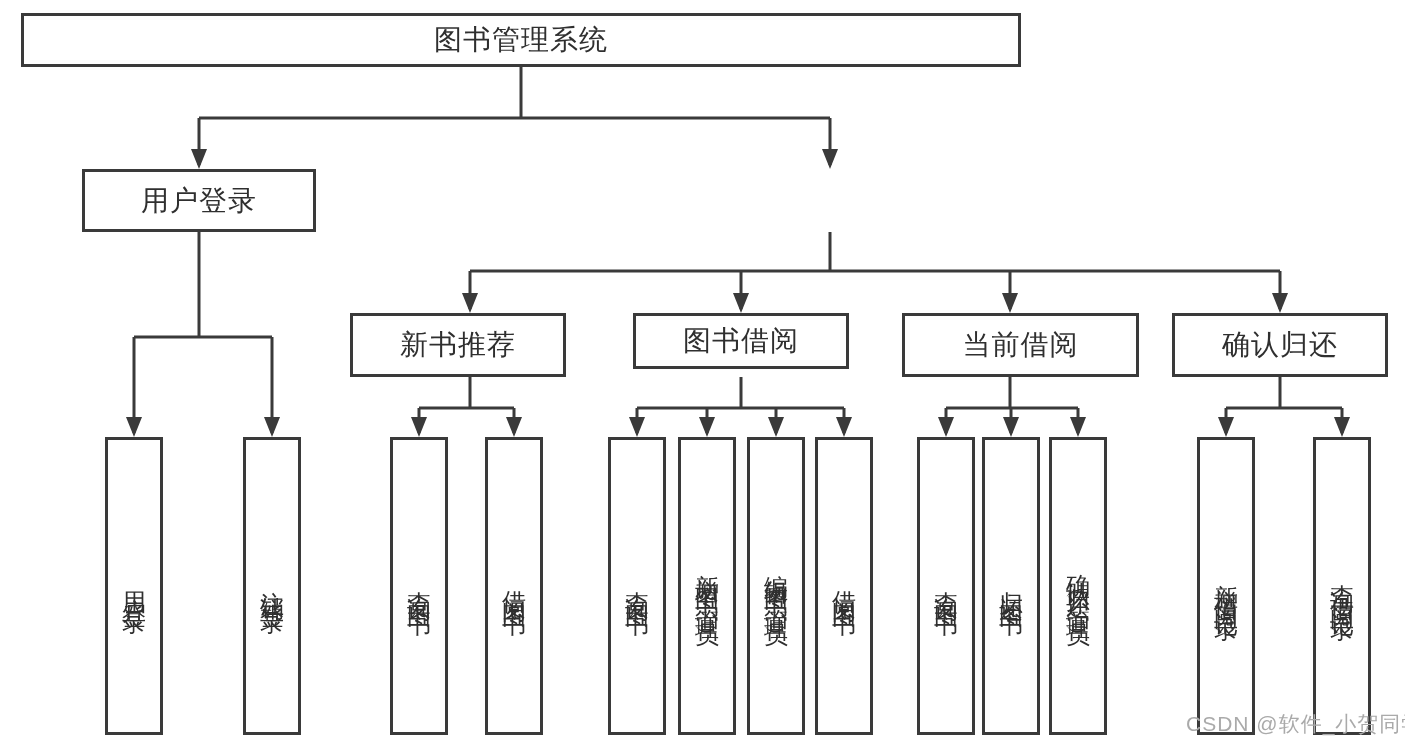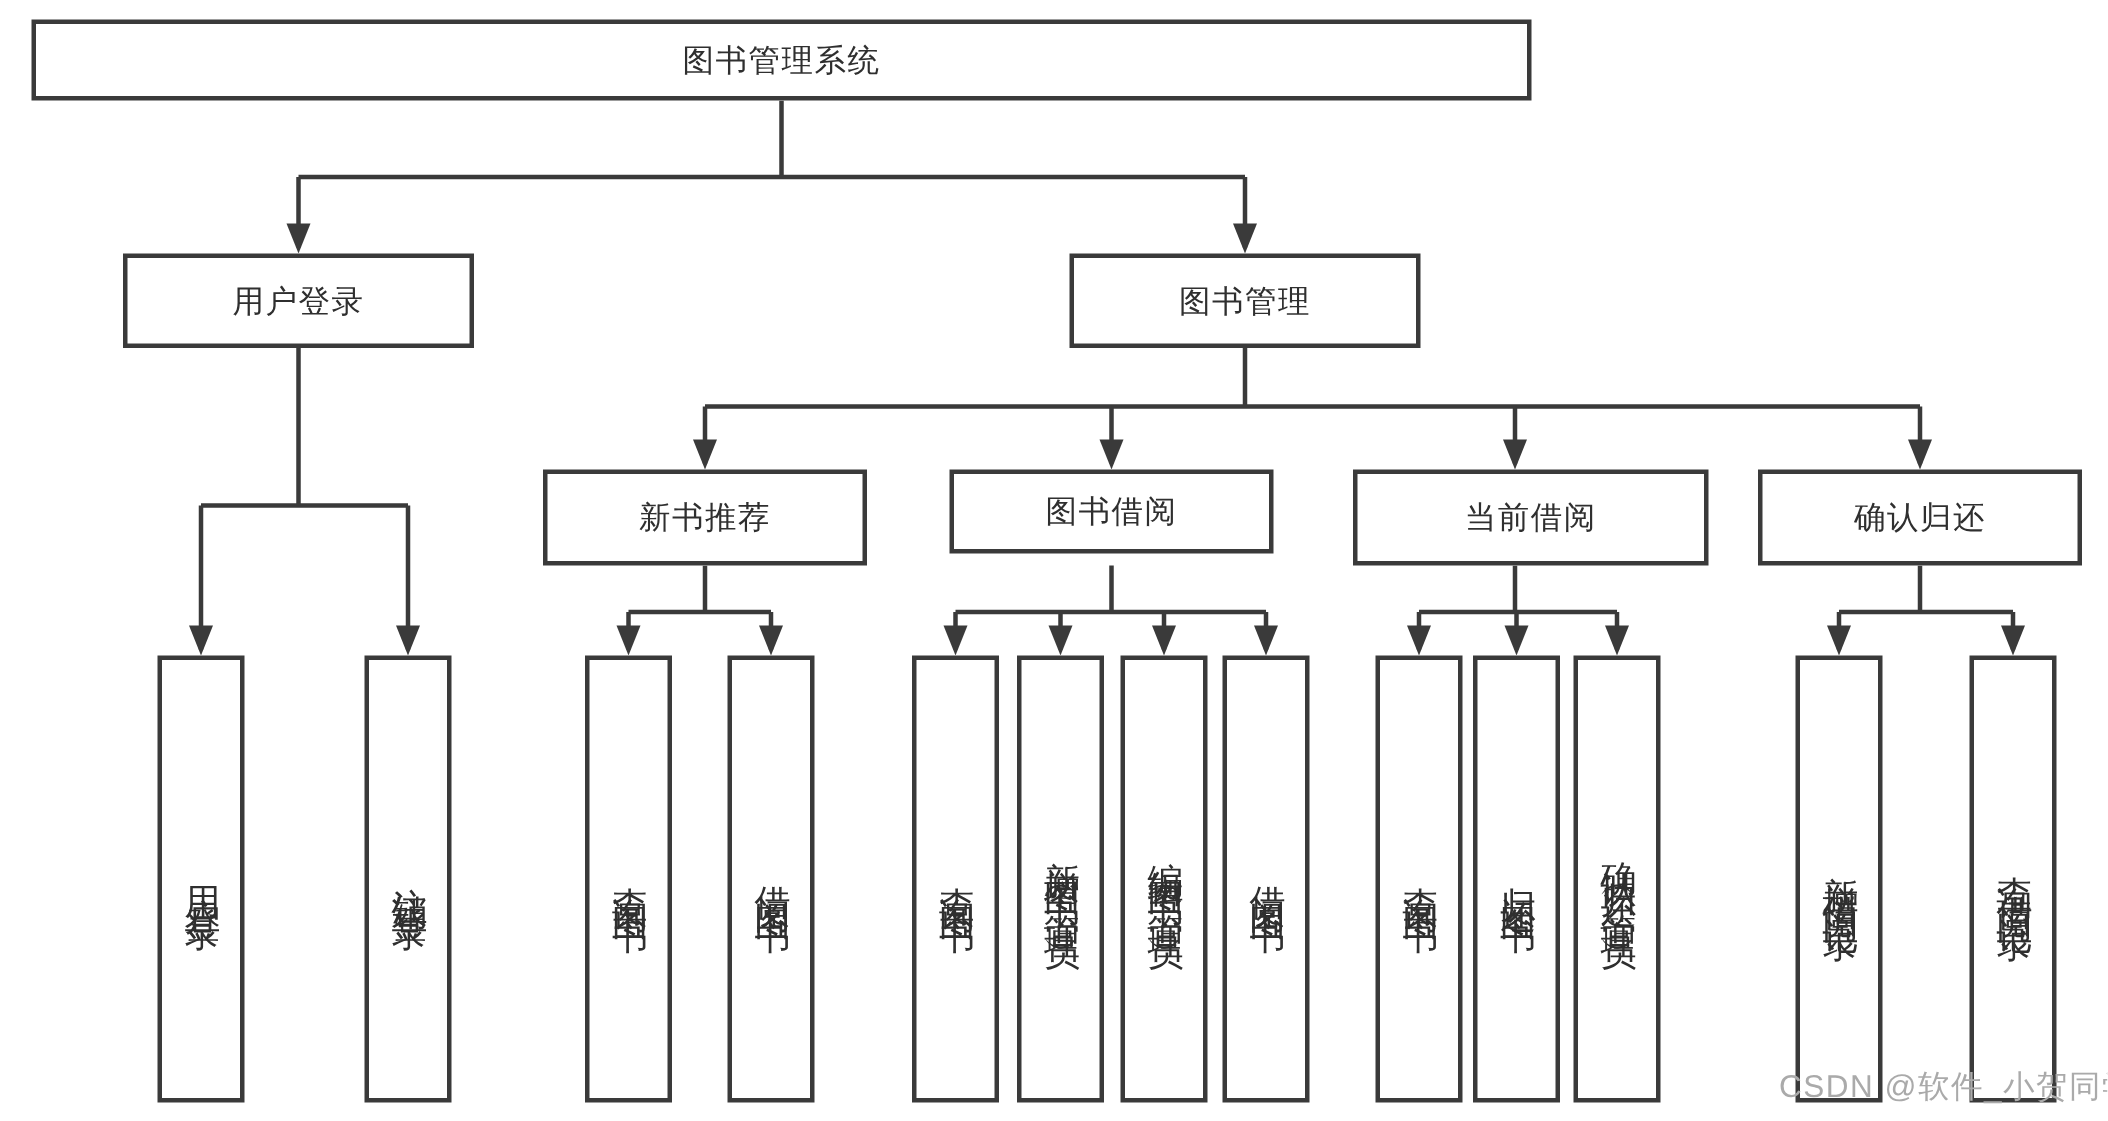--- a/index.html
+++ b/index.html
@@ -14,21 +14,21 @@
   .box {
     position:absolute;
     background:#ffffff;
     border:3px solid #3a3a3a;
     box-sizing:border-box;
     display:flex; align-items:center; justify-content:center;
     color:#2f2f2f;
     text-align:center;
     z-index:2;
   }
-  .h  { font-size:21px; letter-spacing:1px; }
+  .h  { font-size:28px; letter-spacing:1px; }
   .root { border-width:3px; }
   .v {
     writing-mode:vertical-rl;
     text-orientation:mixed;
     font-size:24px;
     letter-spacing:7px;
     line-height:1;
     padding:4px 0;
   }
   .watermark {
@@ -74,23 +74,22 @@
       <polygon points="1003,417 1019,417 1011,437"></polygon>
       <polygon points="1070,417 1086,417 1078,437"></polygon>
       <polygon points="1218,417 1234,417 1226,437"></polygon>
       <polygon points="1334,417 1350,417 1342,437"></polygon>
     </g>
   </svg>
 
   <div class="box h root" style="left:21px;top:13px;width:1000px;height:54px">图书管理系统</div>
 
   <div class="box h" style="left:82px;top:169px;width:234px;height:63px">用户登录</div>
-  <div class="box h" style="left:713px;top:169px;width:234px;height:63px">图书管理</div>
 
-  <div class="box h" style="left:362px;top:313px;width:216px;height:64px">新书推荐</div>
+  <div class="box h" style="left:350px;top:313px;width:216px;height:64px">新书推荐</div>
   <div class="box h" style="left:633px;top:313px;width:216px;height:56px">图书借阅</div>
   <div class="box h" style="left:902px;top:313px;width:237px;height:64px">当前借阅</div>
   <div class="box h" style="left:1172px;top:313px;width:216px;height:64px">确认归还</div>
 
   <div class="box v" style="left:105px;top:437px;width:58px;height:298px">用户登录</div>
   <div class="box v" style="left:243px;top:437px;width:58px;height:298px">注销登录</div>
 
   <div class="box v" style="left:390px;top:437px;width:58px;height:298px">查询图书</div>
   <div class="box v" style="left:485px;top:437px;width:58px;height:298px">借阅图书</div>
 

